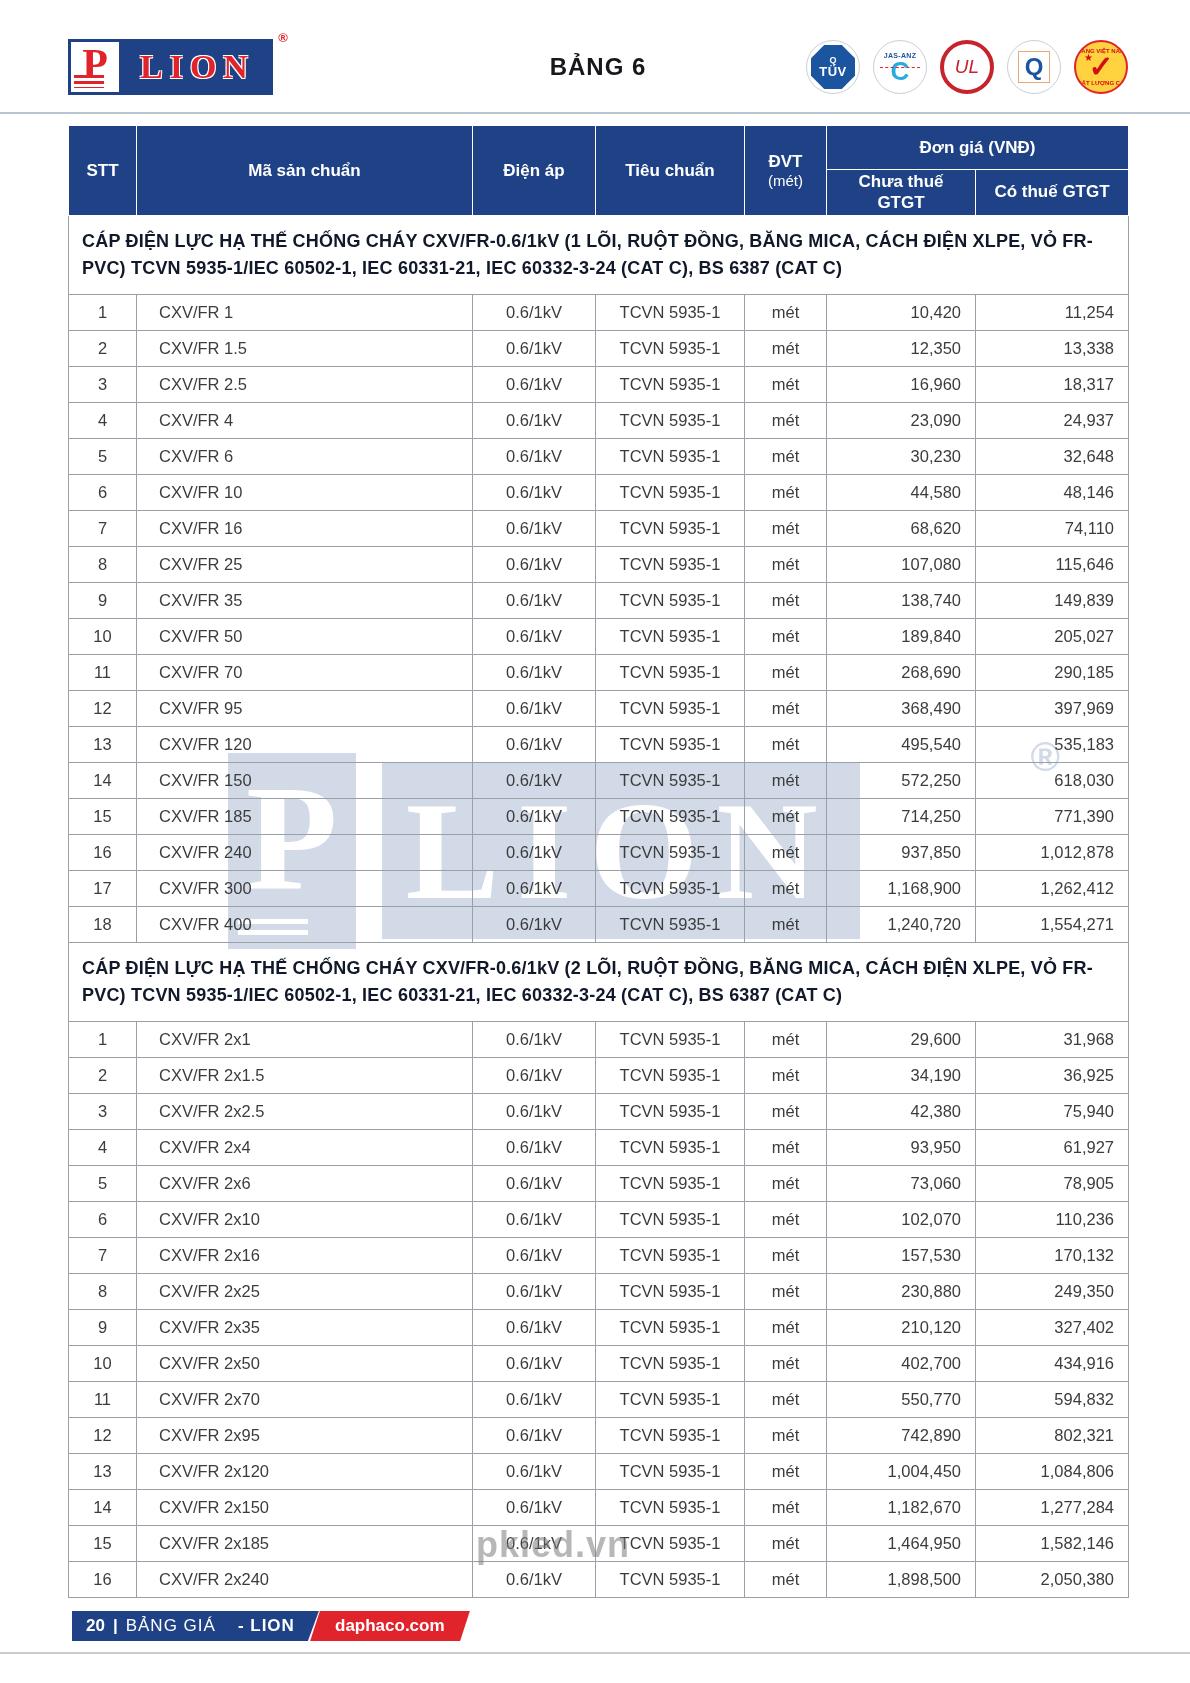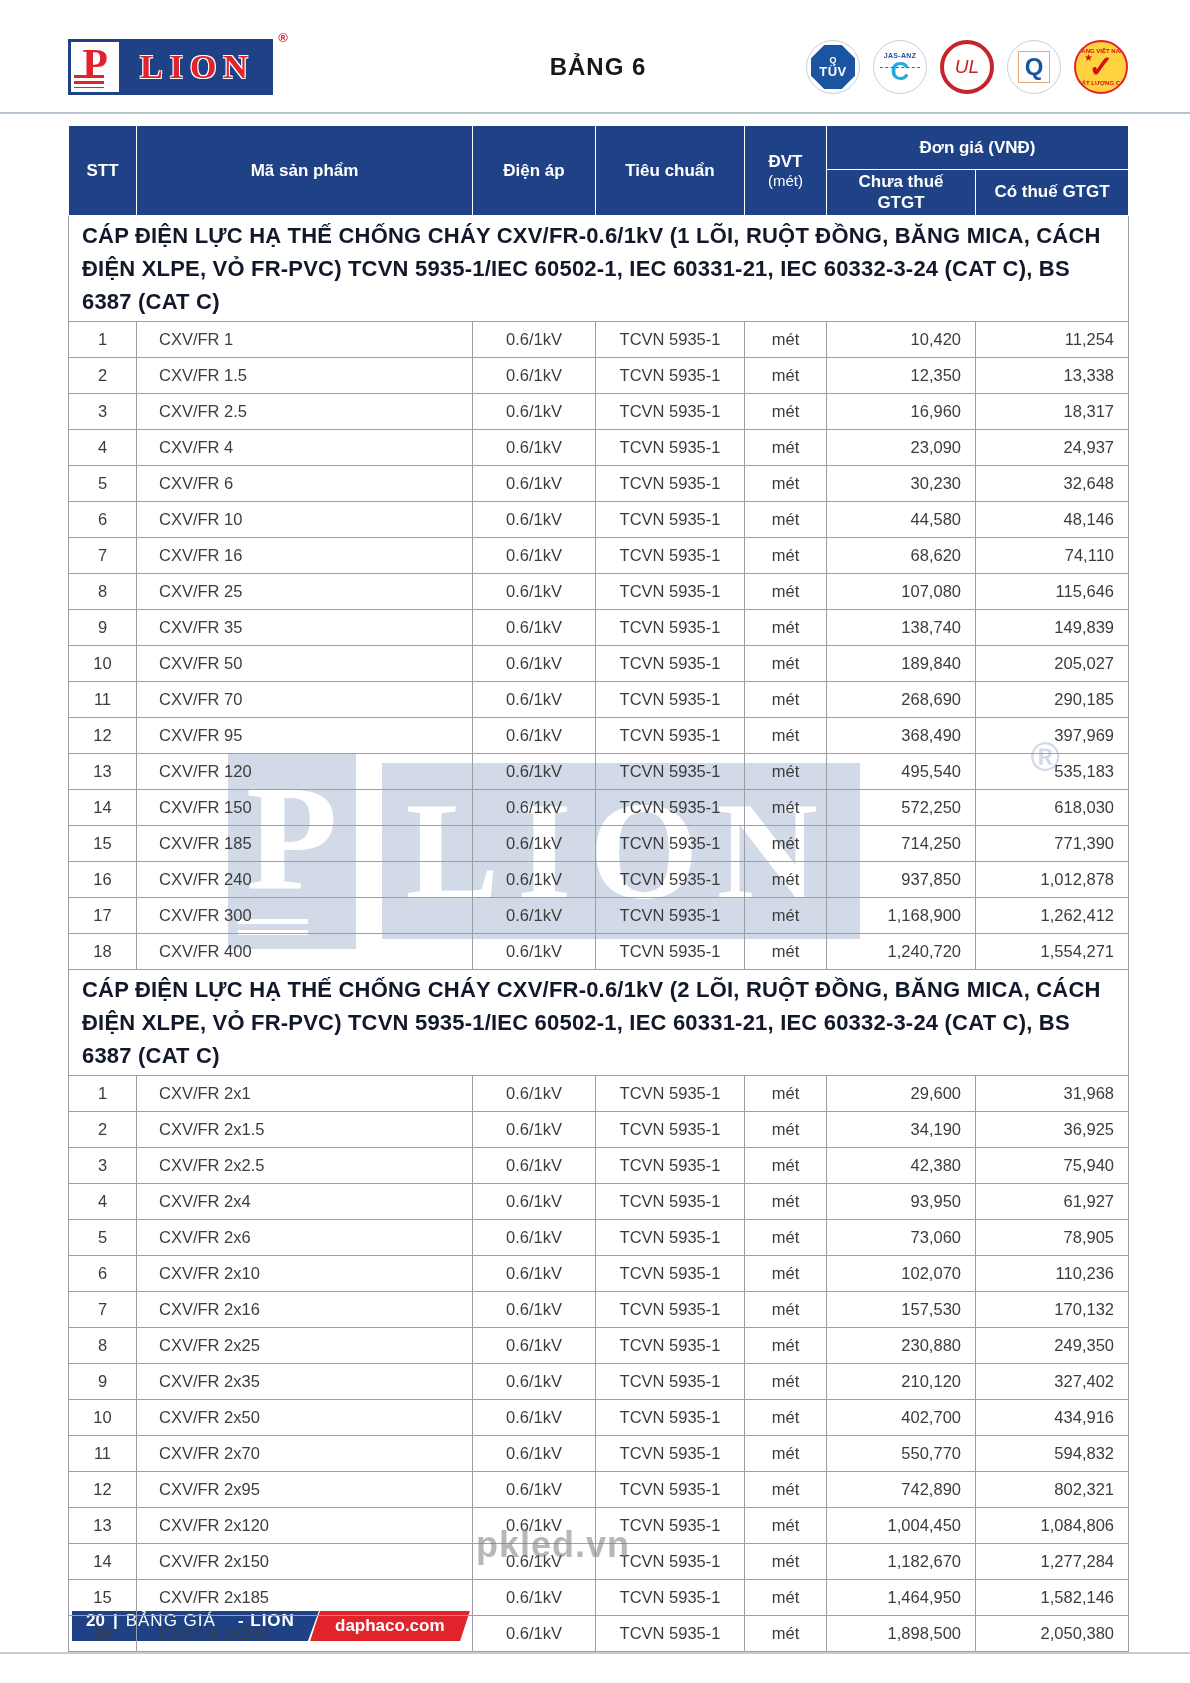--- a/index.html
+++ b/index.html
@@ -72,26 +72,26 @@
   thead th { background:#1e4285; color:#ffffff; border:1px solid #ffffff;
              font-size:17px; font-weight:bold; vertical-align:middle; }
   thead tr.h1 th { height:44px; }
   thead tr.h2 th { height:46px; line-height:1.2; padding:0 6px; }
   .unit-sub { display:block; font-weight:normal; font-size:15px; }
   tbody td { border:1px solid #9ba0a8; height:36px; font-size:16.5px; color:#3c3c3c;
              background:transparent; padding:0 4px; }
   td.c-stt, td.c-volt, td.c-std, td.c-unit { text-align:center; }
   td.c-code { text-align:left; padding-left:22px; }
   td.c-num { text-align:right; padding-right:14px; }
-  td.section-title { height:66px; text-align:left; padding:3px 13px; font-weight:bold;
-             font-size:22px; line-height:1.5; color:#10182a; letter-spacing:.2px; }
+  td.section-title { height:66px; text-align:left; padding:12px 13px; font-weight:bold;
+             font-size:18px; line-height:1.5; color:#10182a; letter-spacing:.2px; }
 
   
   .footer { position:absolute; top:1611px; left:72px; display:flex; height:30px; }
-  .footer-blue { background:#1e4285; color:#fff; display:flex; align-items:flex-start;
+  .footer-blue { background:#1e4285; color:#fff; display:flex; align-items:center;
                  padding:0 24px 0 14px; font-size:17px; white-space:nowrap;
                  clip-path:polygon(0 0, 100% 0, calc(100% - 11px) 100%, 0 100%); }
   .footer-blue .pg { font-weight:bold; }
   .footer-blue .sep { margin:0 8px; font-weight:bold; }
   .footer-blue .lbl { font-weight:normal; letter-spacing:1px; }
   .footer-blue .brand { font-weight:bold; margin-left:22px; letter-spacing:1px; }
   .footer-red { background:#e1242b; color:#fff; font-weight:bold; font-size:17px;
                 display:flex; align-items:center; padding:0 20px; margin-left:-4px;
                 transform:skewX(-18deg); }
   .footer-red span { transform:skewX(18deg); display:block; }
@@ -157,21 +157,21 @@
           <col style="width:336px">
           <col style="width:123px">
         <col style="width:149px">
           <col style="width:82px">
           <col style="width:149px">
           <col style="width:153px">
       </colgroup>
       <thead>
         <tr class="h1">
           <th rowspan="2">STT</th>
-          <th rowspan="2">Mã sản phẩm</th>
+          <th rowspan="2">Mã sản chuẩn</th>
           <th rowspan="2">Điện áp</th>
           <th rowspan="2">Tiêu chuẩn</th>
           <th rowspan="2">
             <span>ĐVT</span>
             <span class="unit-sub">(mét)</span>
           </th>
           <th colspan="2" class="group-th">Đơn giá (VNĐ)</th>
         </tr>
         <tr class="h2">
           <th>Chưa thuế GTGT</th>

